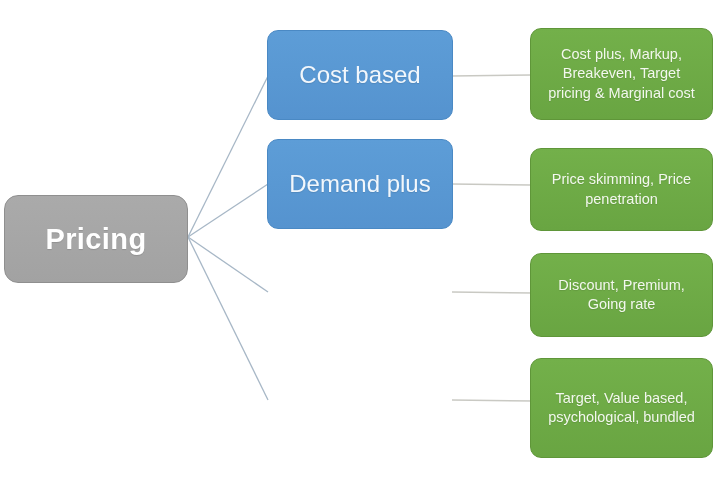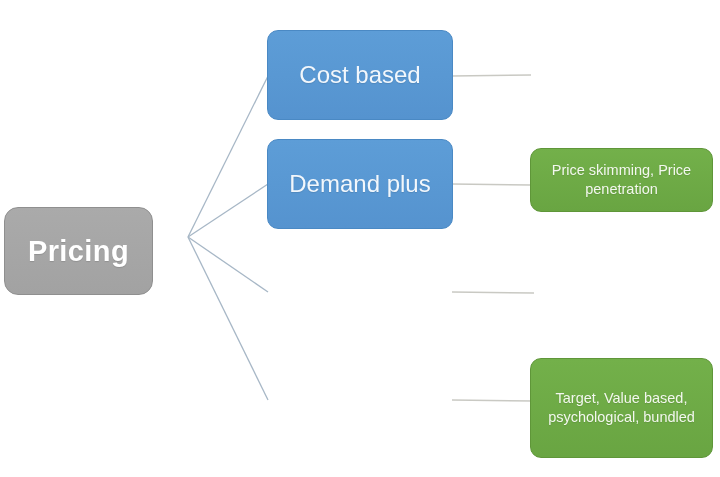--- a/index.html
+++ b/index.html
@@ -6,43 +6,42 @@
   .canvas{
     position:relative;width:720px;height:477px;background:#ffffff;
     font-family:"Liberation Sans",sans-serif;overflow:hidden;
   }
   .lines{position:absolute;left:0;top:0;width:720px;height:477px;}
   .node{
     position:absolute;display:flex;align-items:center;justify-content:center;
     text-align:center;color:#ffffff;box-sizing:border-box;
   }
   .root{
-    left:4px;top:195px;width:149px;height:88px;
+    left:4px;top:195px;width:184px;height:88px;
     background:linear-gradient(180deg,#aaaaaa 0%,#a2a2a2 100%);
     border:1px solid #8f8f8f;border-radius:14px;
     font-size:29px;font-weight:bold;letter-spacing:.4px;
     text-shadow:0 1px 1px rgba(0,0,0,.12);
-    margin-top:12px;
   }
   .branch{
     left:267px;width:186px;height:90px;
     background:linear-gradient(180deg,#5d9dd7 0%,#5593cf 100%);
     border:1px solid #4a89c4;border-radius:11px;
     font-size:24px;color:#f2f7fc;
     text-shadow:0 1px 1px rgba(0,0,0,.10);
   }
   .b0{top:30px}.b1{top:139px}.b2{top:247px}.b3{top:355px}
   .detail{
     left:530px;width:183px;flex-direction:column;
     background:linear-gradient(180deg,#73b04a 0%,#69a542 100%);
     border:1px solid #5f9639;border-radius:11px;
     font-size:14.5px;line-height:1.32;font-weight:500;color:#f3f8ee;
     padding:0 8px;text-shadow:0 1px 1px rgba(0,0,0,.10);
   }
-  .g0{top:28px;height:92px}.g1{top:148px;height:64px}
+  .g0{top:28px;height:92px}.g1{top:148px;height:83px}
   .g2{top:253px;height:84px}.g3{top:358px;height:100px}
   .detail-line{display:block;}
 </style>
 </head>
 <body>
 
 <div class="canvas">
 
   <svg class="lines" viewBox="0 0 720 477" xmlns="http://www.w3.org/2000/svg" aria-hidden="true">
 
@@ -61,22 +60,31 @@
     <span>Pricing</span>
   </div>
 
   <div class="node branch b0">
     <span>Cost based</span>
   </div>
   <div class="node branch b1">
     <span>Demand plus</span>
   </div>
 
+  <div class="node detail g0">
+    <span class="detail-line">Cost plus, Markup,</span>
+    <span class="detail-line">Breakeven, Target</span>
+    <span class="detail-line">pricing &amp; Marginal cost</span>
+  </div>
   <div class="node detail g1">
     <span class="detail-line">Price skimming, Price</span>
     <span class="detail-line">penetration</span>
+  </div>
+  <div class="node detail g2">
+    <span class="detail-line">Discount, Premium,</span>
+    <span class="detail-line">Going rate</span>
   </div>
   <div class="node detail g3">
     <span class="detail-line">Target, Value based,</span>
     <span class="detail-line">psychological, bundled</span>
   </div>
 
 </div>
 
 </body></html>

